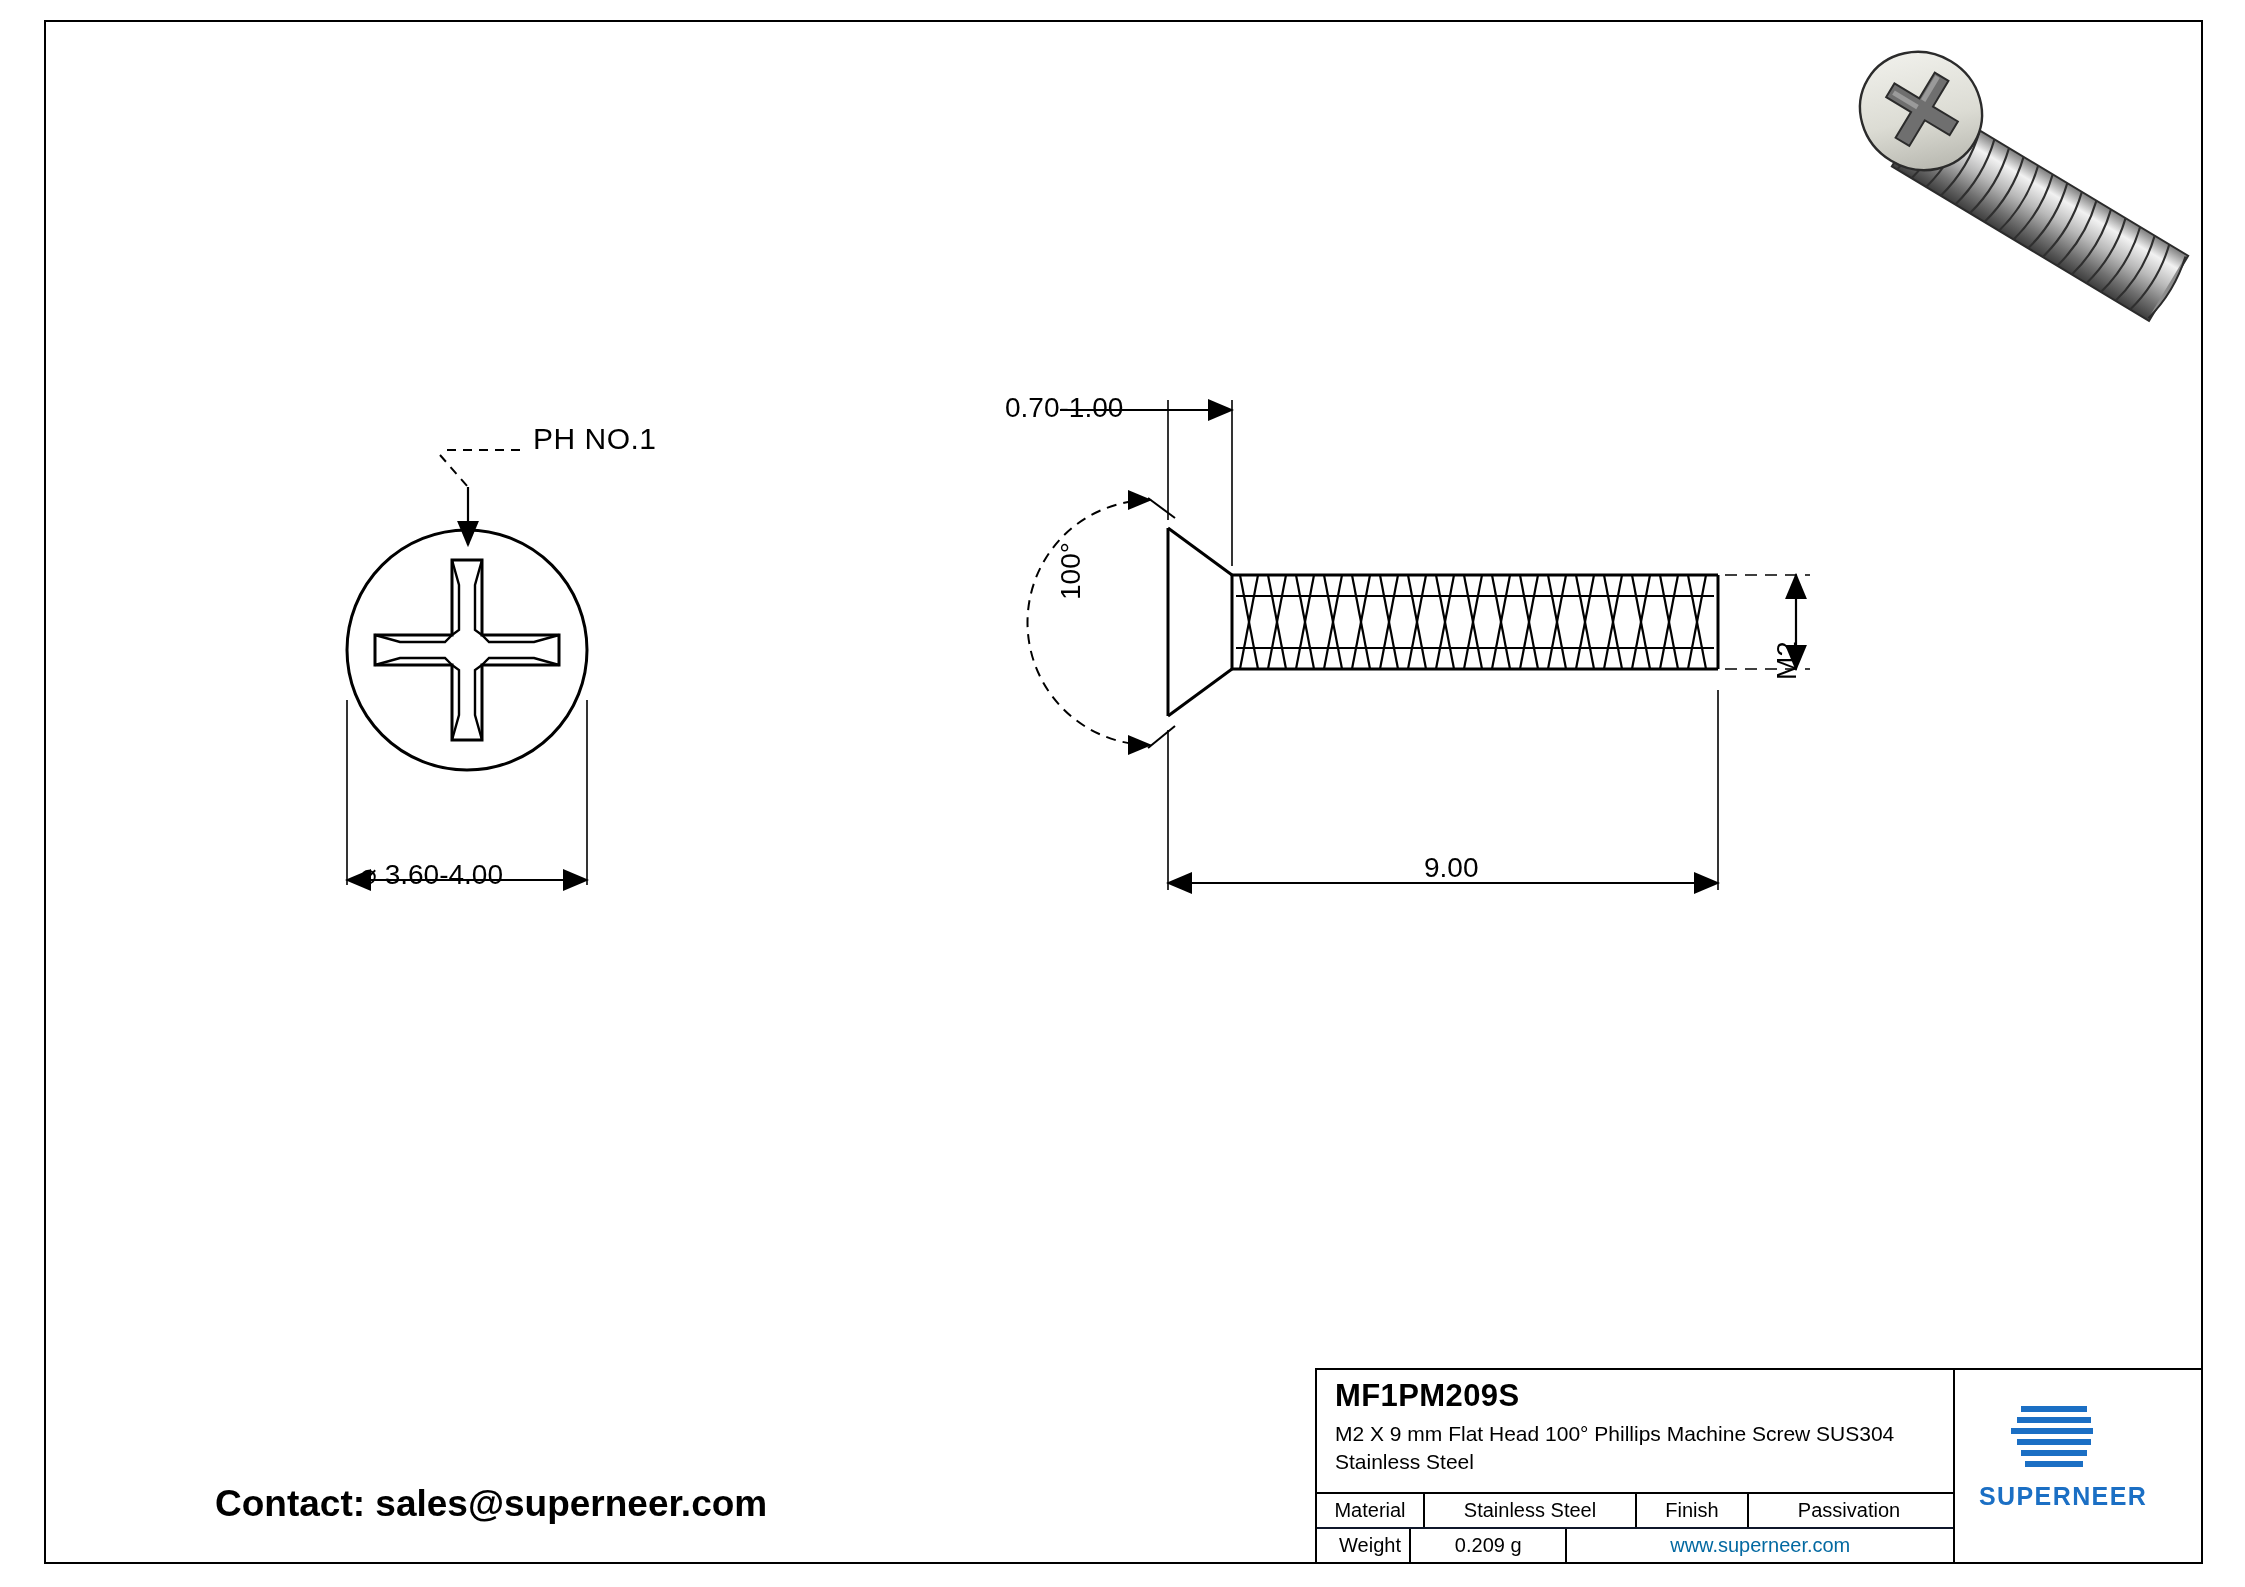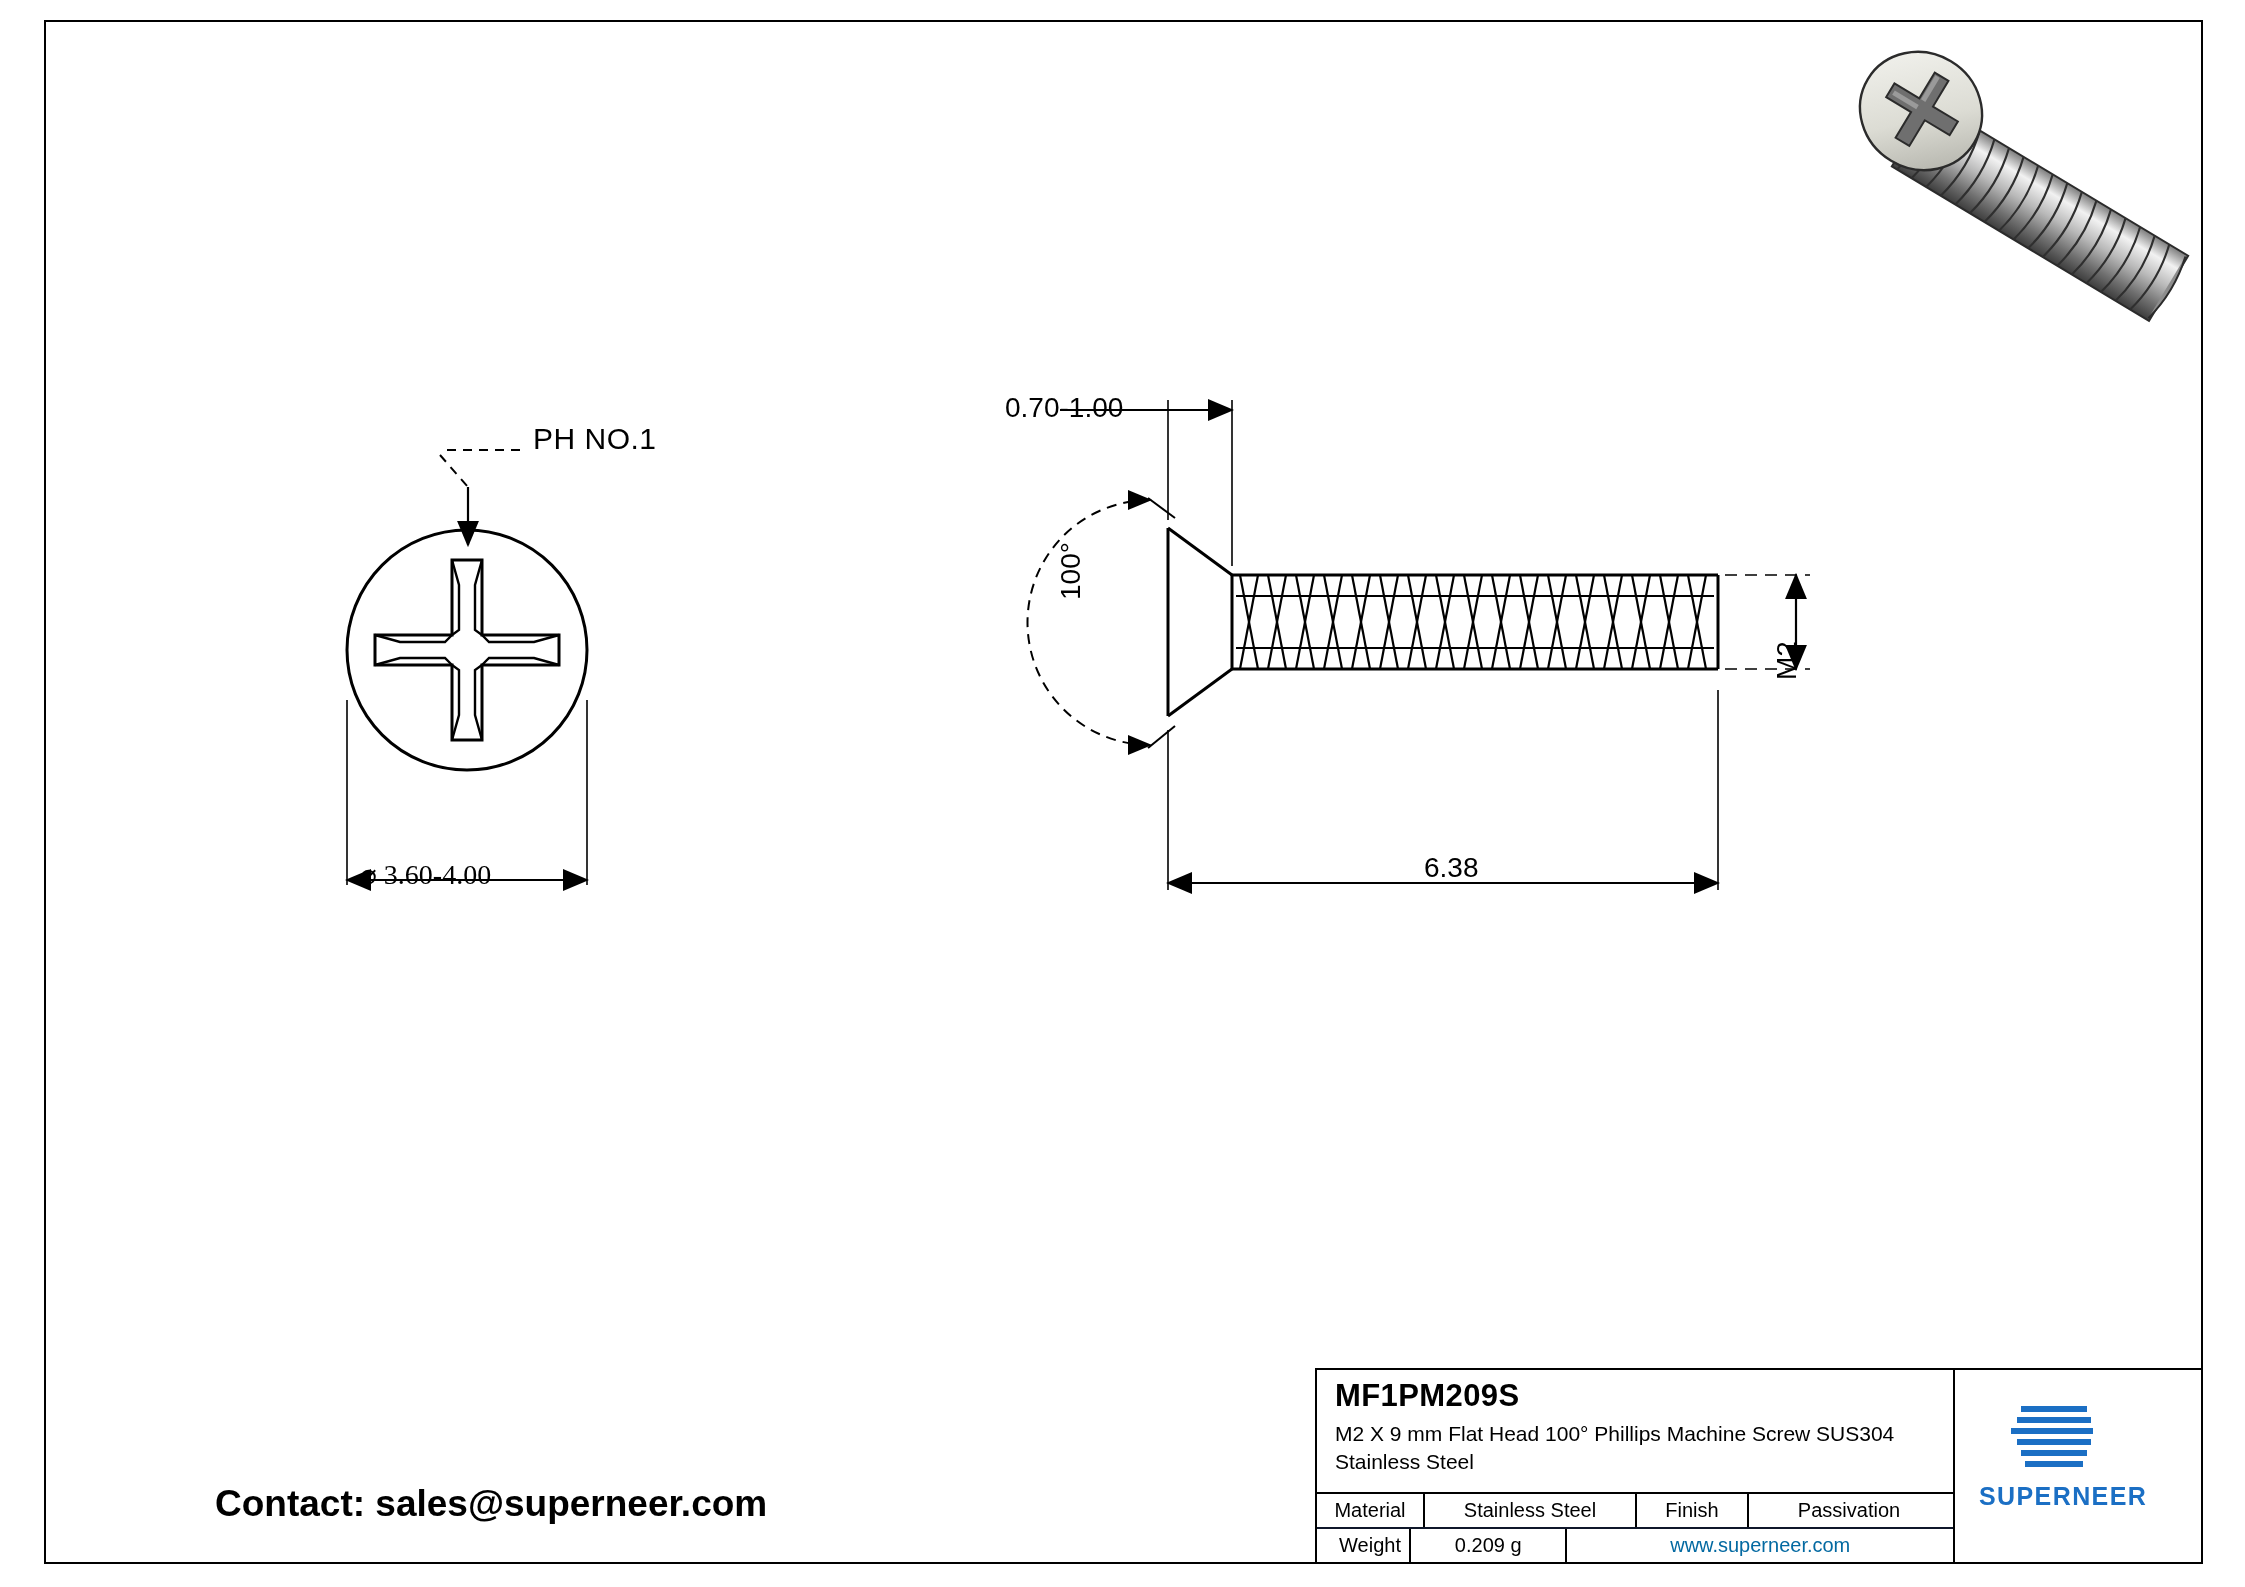--- a/index.html
+++ b/index.html
@@ -37,21 +37,21 @@
     pointer-events: none;
   }
   
   .lbl {
     position: absolute;
     font-family: "Liberation Sans", sans-serif;
     color: #000;
     white-space: nowrap;
   }
   #lbl-ph { left: 533px; top: 422px; font-size: 30px; letter-spacing: .5px; }
-  #lbl-dia { left: 360px; top: 858px; font-size: 28px; font-family: Liberation Serif, serif; }
+  #lbl-dia { left: 360px; top: 858px; font-size: 28px; }
   #lbl-head-h { left: 1005px; top: 392px; font-size: 28px; }
   #lbl-angle {
     left: 1055px; top: 600px; font-size: 28px;
     transform: rotate(-90deg);
     transform-origin: left top;
   }
   #lbl-m2 {
     left: 1771px; top: 680px; font-size: 28px;
     transform: rotate(-90deg);
     transform-origin: left top;
@@ -314,21 +314,21 @@
   <div class="lbl" id="lbl-ph">PH NO.1</div>
 
   <div class="lbl" id="lbl-dia">⌀ 3.60-4.00</div>
 
   <div class="lbl" id="lbl-head-h">0.70-1.00</div>
 
   <div class="lbl" id="lbl-angle">100°</div>
 
   <div class="lbl" id="lbl-m2">M2</div>
 
-  <div class="lbl" id="lbl-len">6.38</div>
+  <div class="lbl" id="lbl-len">9.00</div>
 
   <div class="lbl" id="lbl-contact">Contact: sales@superneer.com</div>
 
   <div id="title-block">
     <div class="tb-left">
       <div class="tb-part">MF1PM209S</div>
       <div class="tb-desc">M2 X 9 mm  Flat Head 100° Phillips Machine Screw SUS304 Stainless Steel</div>
       <div class="tb-grid">
         <div class="tb-row">
           <div class="tb-cell c1">Material</div>

